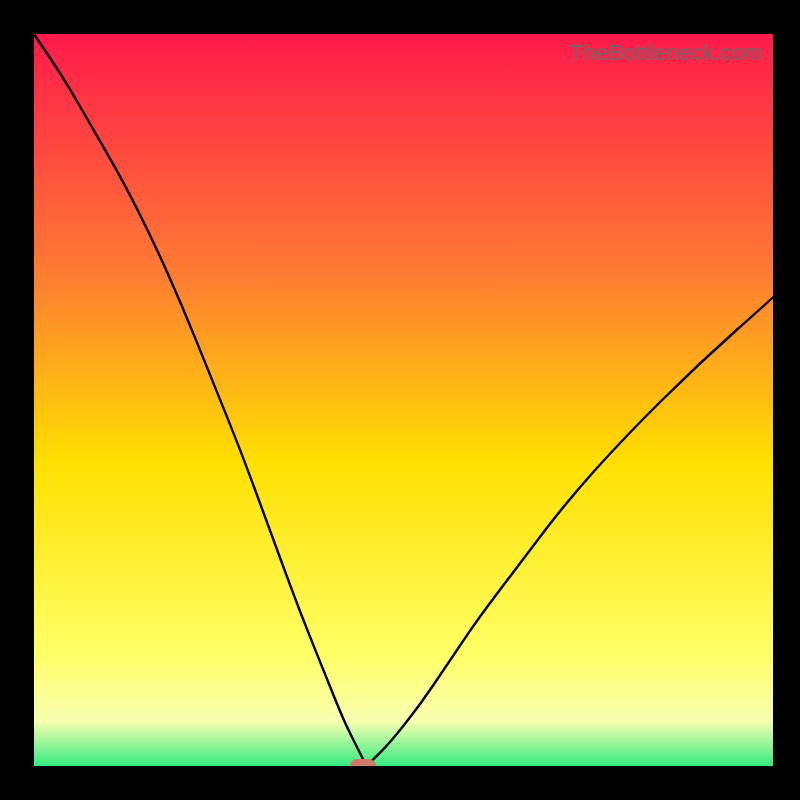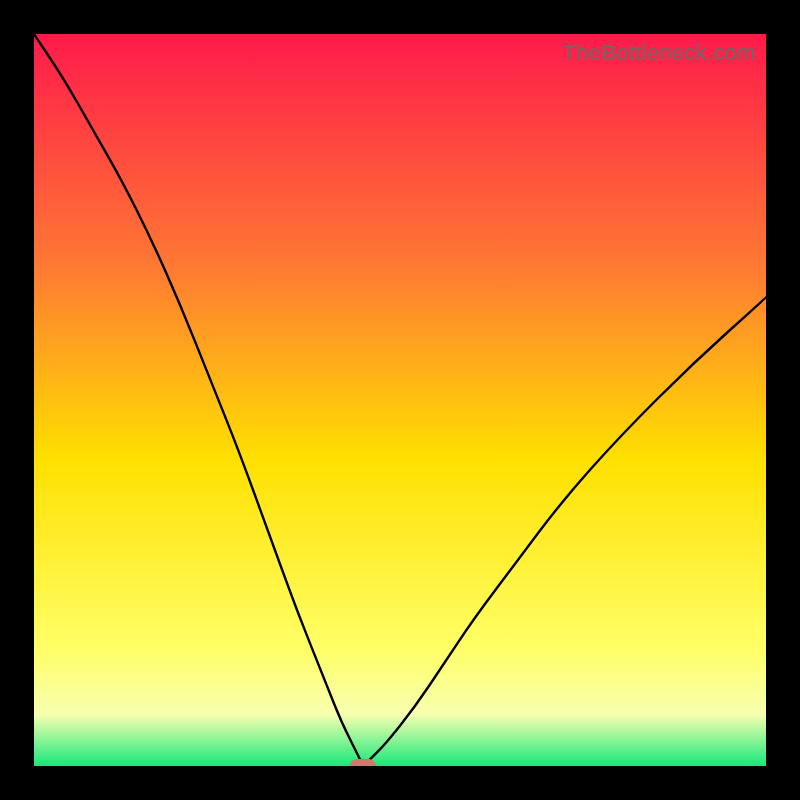--- a/index.html
+++ b/index.html
@@ -17,20 +17,21 @@
     height: 800px;
     background: #000;
   }
   .plot-area {
     position: absolute;
     left: 34px;
     top: 34px;
     width: 732px;
     height: 732px;
     overflow: hidden;
+    padding-left: 7px;
   }
   .gradient-bg {
     position: absolute;
     inset: 0;
   }
   .watermark {
     position: absolute;
     top: 6px;
     right: 10px;
     color: #6a6a6a;

